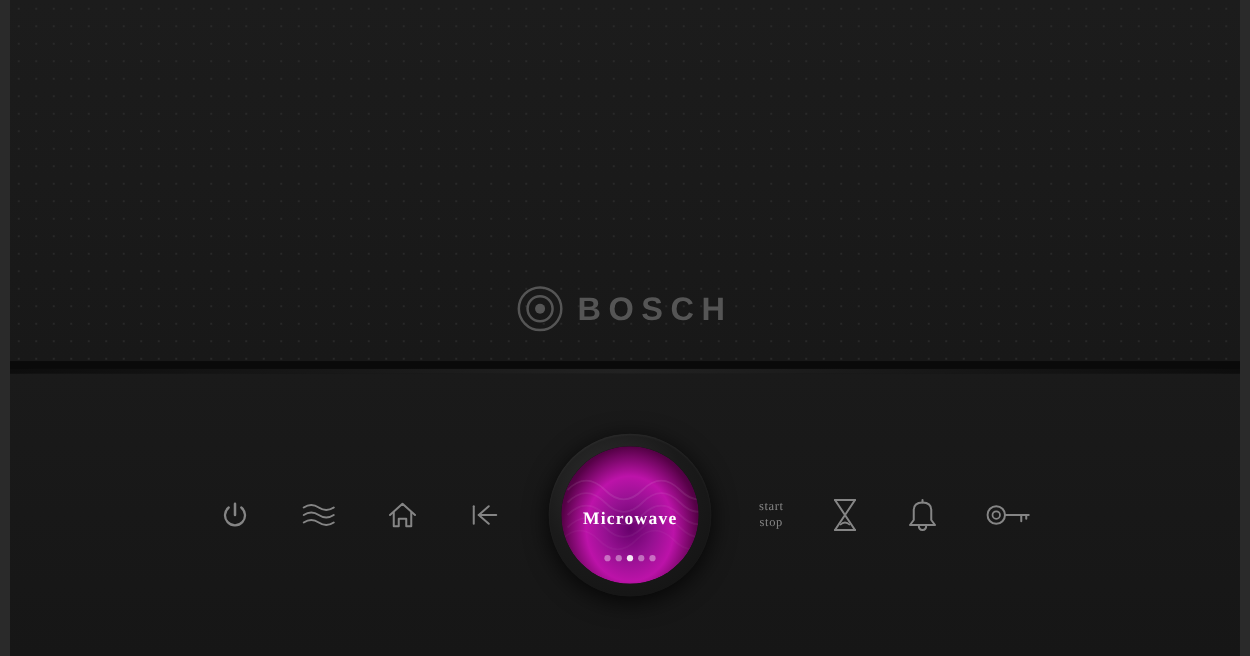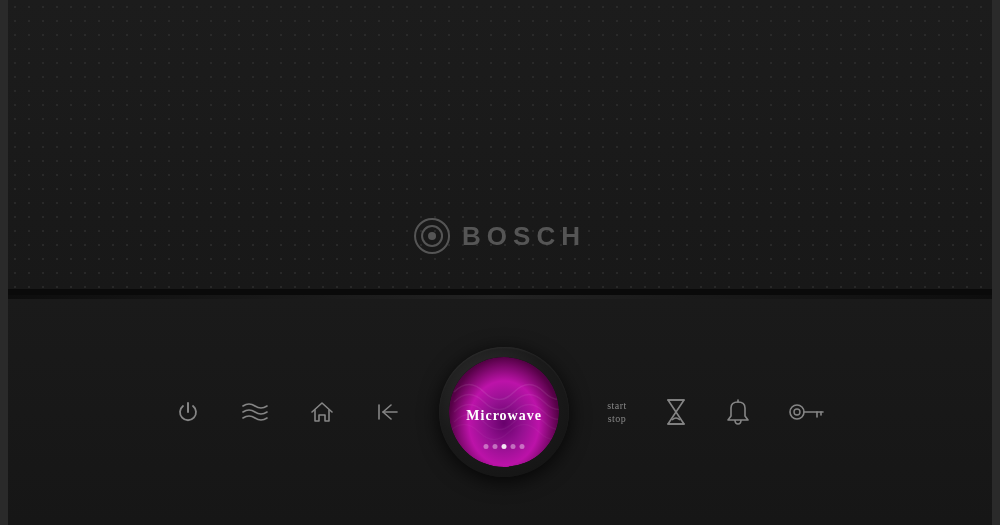--- a/index.html
+++ b/index.html
@@ -36,21 +36,21 @@
       position: absolute;
       top: 0; left: 0; right: 0; bottom: 0;
       background-image: radial-gradient(circle, #333 1px, transparent 1px);
       background-size: 14px 14px;
       opacity: 0.6;
     }
 
     
     .brand-logo {
       position: absolute;
-      bottom: 35px;
+      bottom: 24px;
       left: 50%;
       transform: translateX(-50%);
       display: flex;
       align-items: center;
       gap: 12px;
     }
 
     .bosch-circle {
       width: 36px;
       height: 36px;

